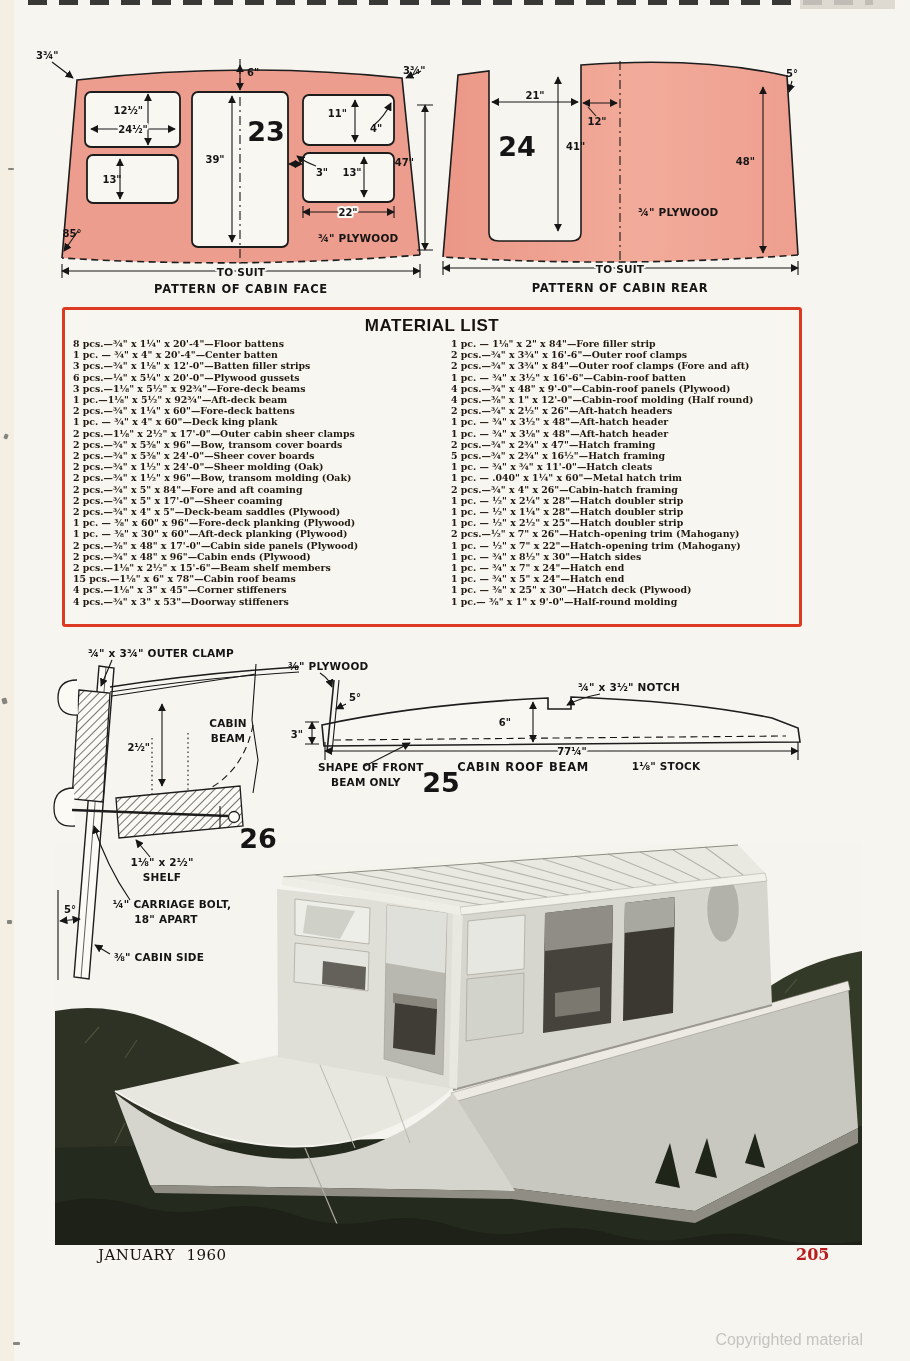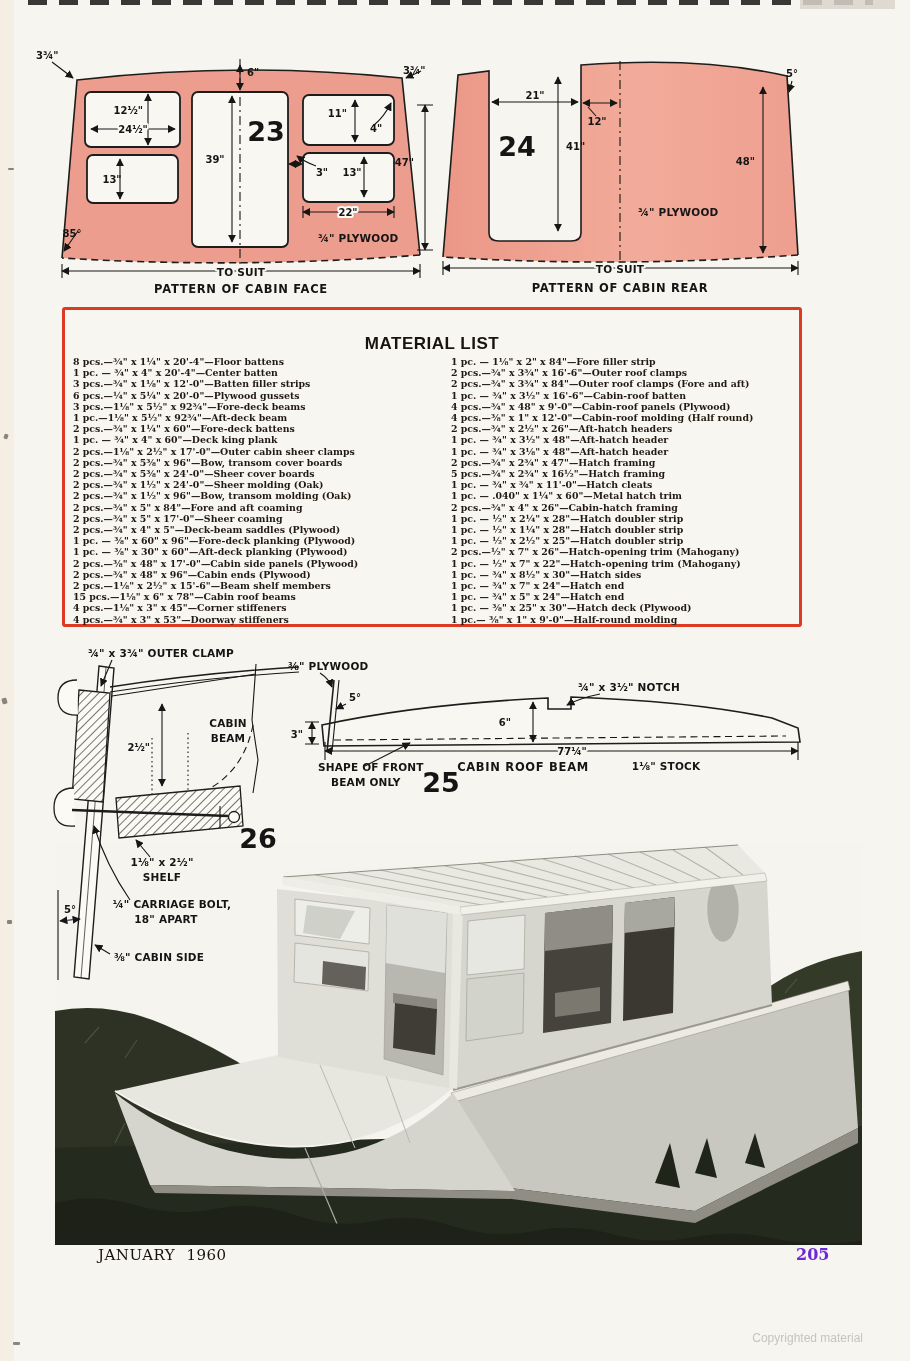--- a/index.html
+++ b/index.html
@@ -24,33 +24,33 @@
   .ln{stroke:#161616;fill:none;stroke-width:1.1px;}
   .ln16{stroke:#1d1d1d;fill:none;stroke-width:1.6px;}
   .dim{stroke:#161616;fill:none;stroke-width:1.1px;}
   .dash{stroke-dasharray:7 4.5;}
   .dashdot{stroke-dasharray:9 4 2 4;}
   .dots{stroke-dasharray:1.6 3;}
   
   .material-box{position:absolute;left:62px;top:307px;width:734px;height:314px;
      border:3px solid #dc3a22;border-radius:3px;background:#f8f6f0;}
   .material-title{text-align:center;font-family:"Liberation Sans",sans-serif;font-weight:bold;
-     font-size:17px;letter-spacing:.5px;color:#181210;margin-top:24px;}
+     font-size:17px;letter-spacing:.5px;color:#181210;margin-top:6px;}
   .cols{display:flex;padding:2px 4px 4px 8px;}
   .col{width:378px;}
   .col.right{width:344px;}
   .mat-line{font-family:"DejaVu Serif",serif;font-weight:bold;font-size:9.4px;line-height:11.2px;
      color:#221a12;white-space:nowrap;}
   
   .footer-left{position:absolute;left:98px;top:1246px;font-family:"DejaVu Serif",serif;
      font-weight:normal;font-size:15px;color:#17120e;letter-spacing:.5px;word-spacing:6px;}
   .footer-right{position:absolute;left:796px;top:1245px;font-family:"DejaVu Serif",serif;
-     font-weight:bold;font-size:16px;color:#6d28d9;}
+     font-weight:bold;font-size:16px;color:#b91c1c;}
   .watermark{position:absolute;right:47px;top:1331px;font-family:"Liberation Sans",sans-serif;
-     font-size:12px;color:#c5c4c0;}
+     font-size:16px;color:#c5c4c0;}
 </style>
 </head>
 <body>
 
 <div class="page">
 
   <div class="torn-edge"></div>
   <div class="corner-blob"></div>
   <div class="margin-strip"></div>
   <div class="speck" style="left:8px;top:168px;width:6px;height:2px;"></div>

